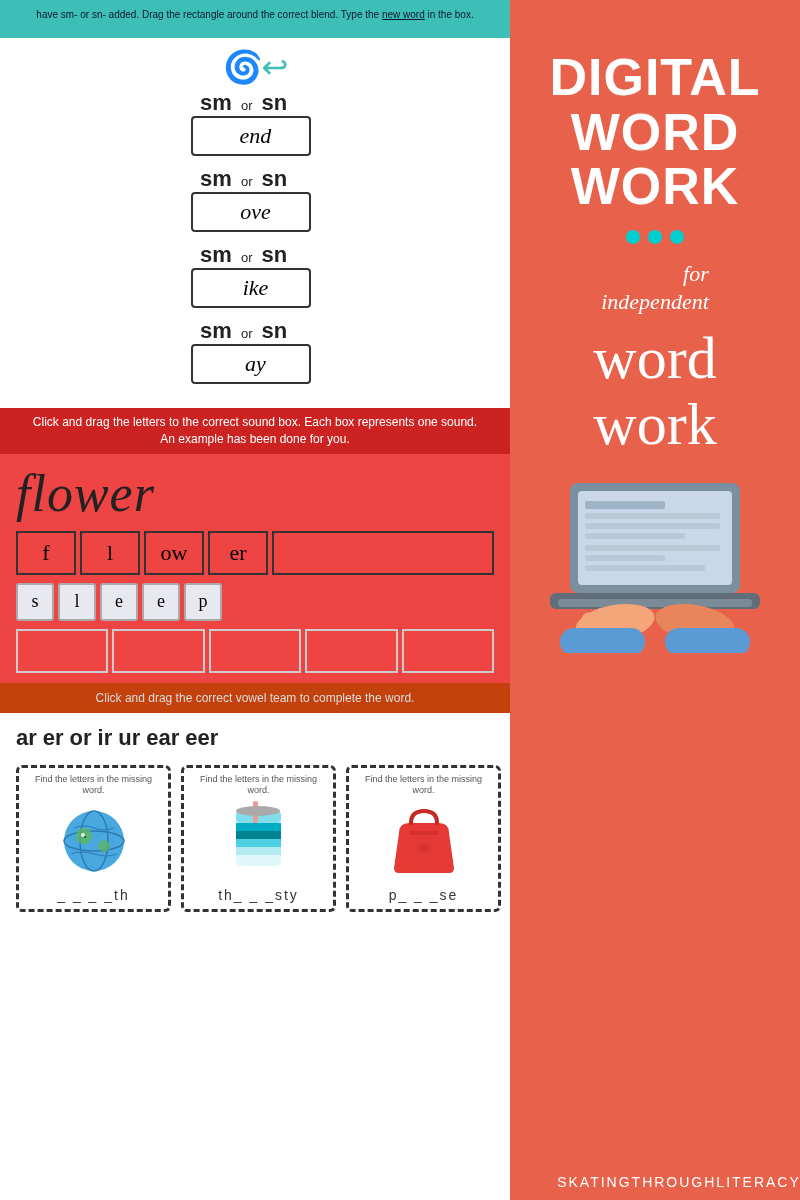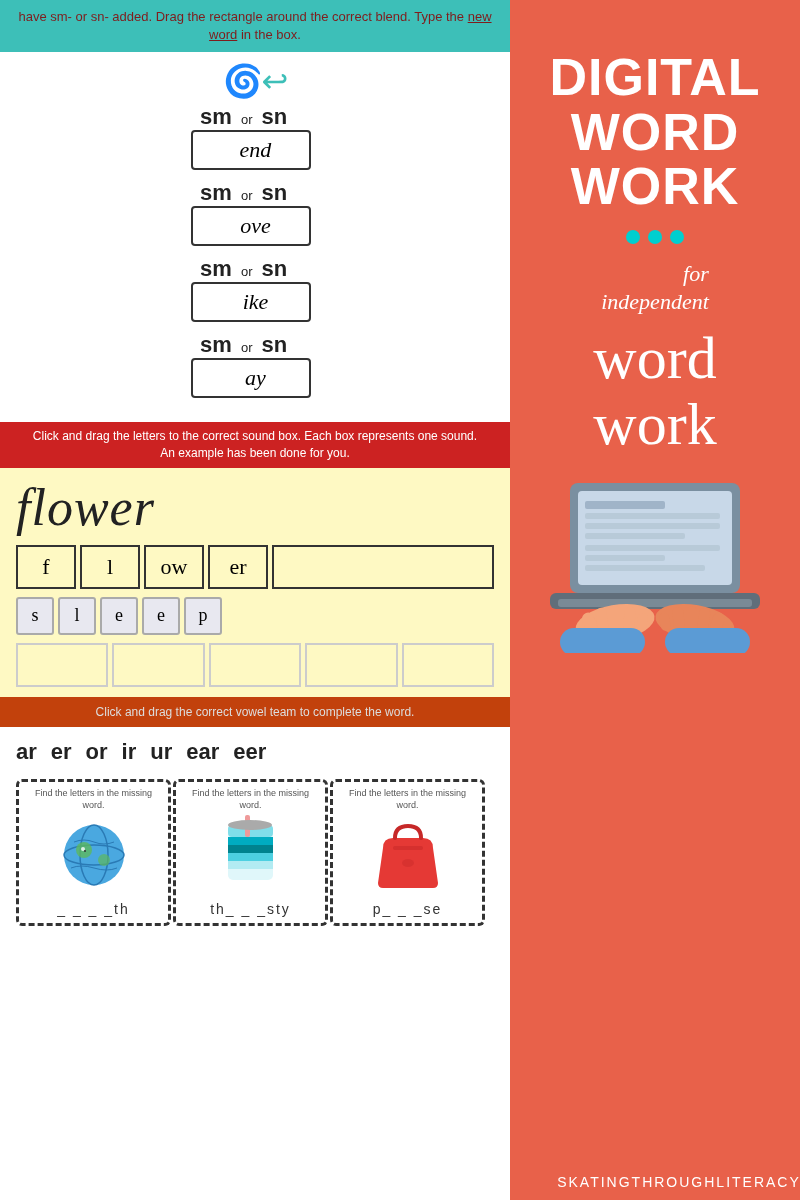--- a/index.html
+++ b/index.html
@@ -17,23 +17,23 @@
       width: 510px;
       height: 1200px;
       display: flex;
       flex-direction: column;
       background: #fff;
     }
 
     
     .teal-section {
       background: #3dbfb8;
-      padding: 8px 14px 8px 14px;
-      font-size: 13px;
-      color: #7f1d1d;
+      padding: 8px 14px 16px 14px;
+      font-size: 10px;
+      color: #0f172a;
       text-align: center;
       line-height: 1.4;
     }
     .teal-section p {
       font-family: Arial, sans-serif;
     }
     .teal-section u {
       text-decoration: underline;
     }
 
@@ -97,21 +97,21 @@
       background: #cc2222;
       padding: 6px 26px;
     }
     .red-section p {
       color: #fff;
       font-size: 12px;
       text-align: center;
       line-height: 1.4;
     }
     .flower-section {
-      background: #fef9c3;
+      background: #ef4444;
       padding: 10px 16px 10px 16px;
       flex-shrink: 0;
     }
     .flower-word {
       font-size: 52px;
       font-style: italic;
       font-family: Georgia, serif;
       color: #222;
       margin-bottom: 8px;
       letter-spacing: 1px;
@@ -179,34 +179,34 @@
       text-align: center;
     }
     .vowel-section {
       background: #fff;
       padding: 12px 16px 8px 16px;
       flex-shrink: 0;
     }
     .vowel-teams-row {
       display: flex;
       flex-direction: row;
-      gap: 14px;
+      gap: 6px;
       align-items: center;
       margin-bottom: 14px;
     }
     .vowel-team {
       font-size: 22px;
       font-weight: bold;
       color: #222;
       font-family: Arial, sans-serif;
     }
     .missing-word-cards {
       display: flex;
       flex-direction: row;
-      gap: 2px;
+      gap: 10px;
     }
     .missing-card {
       border: 3px dashed #333;
       border-radius: 6px;
       width: 155px;
       padding: 6px;
       background: #fff;
       flex-shrink: 0;
     }
     .missing-card-label {

